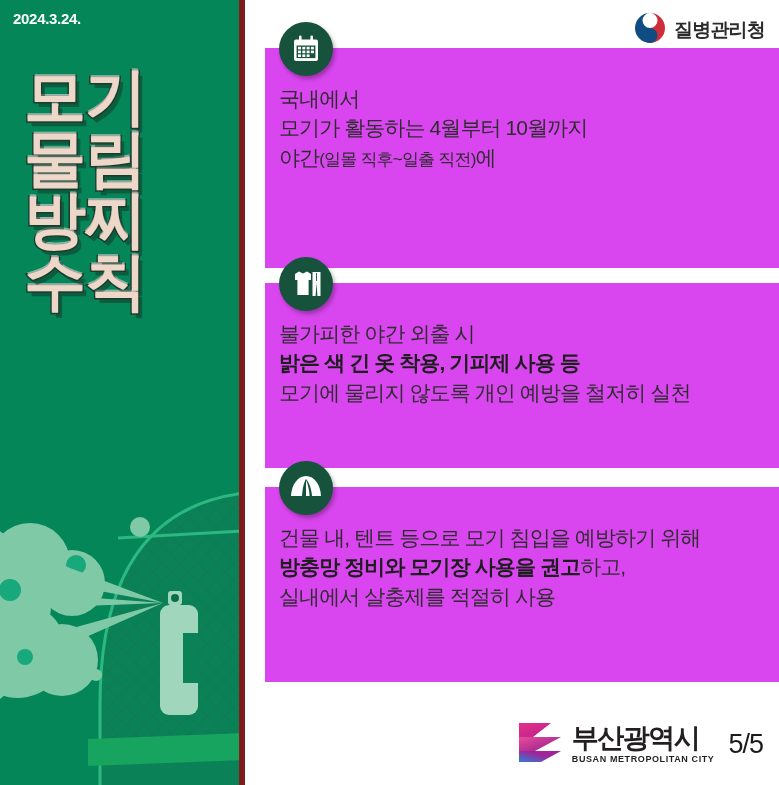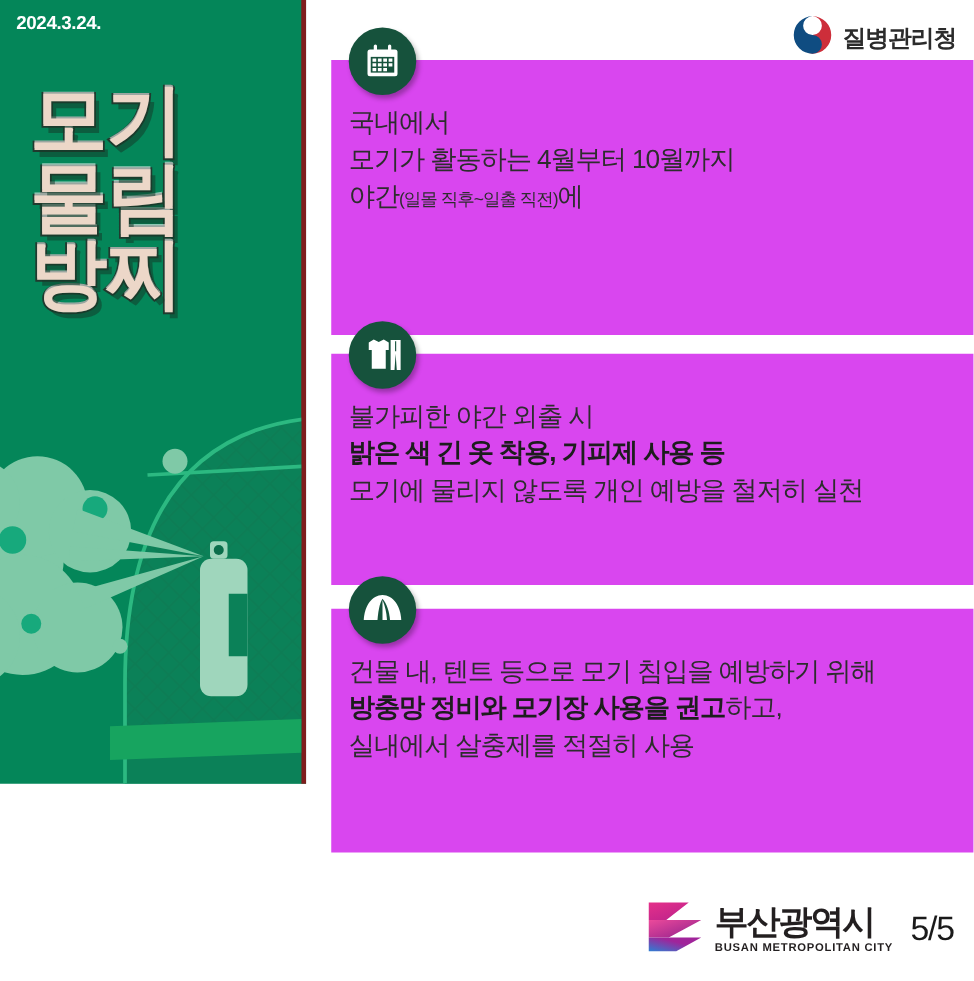--- a/index.html
+++ b/index.html
@@ -19,24 +19,24 @@
     height: 785px;
     background: #ffffff;
     overflow: hidden;
   }
 
   
   .left-panel {
     position: absolute;
     left: 0; top: 0;
     width: 245px;
-    height: 627px;
+    height: 785px;
     background: #048659;
     overflow: hidden;
-    border-right: 4px solid #7f1d1d;
+    border-right: 6px solid #7f1d1d;
   }
 
   .date-label {
     position: absolute;
     left: 13px; top: 10px;
     color: #ffffff;
     font-size: 15px;
     font-weight: 700;
     letter-spacing: -0.3px;
     z-index: 12;
@@ -134,21 +134,21 @@
     color: #2d2d2d;
   }
   .txt-line {
     display: block;
     font-size: 21px;
     line-height: 1.40;
     letter-spacing: -0.9px;
     white-space: nowrap;
     font-weight: 400;
   }
-  .small { font-size: 14px; letter-spacing: -0.8px; }
+  .small { font-size: 17px; letter-spacing: -0.8px; }
   .b { font-weight: 800; color: #1d1d1d; }
 
   
   .footer {
     position: absolute;
     right: 16px;
     bottom: 18px;
     display: flex;
     align-items: center;
     gap: 14px;
@@ -240,20 +240,21 @@
         </g>
         <circle cx="175" cy="143" r="4" fill="#0b6e4b"></circle>
         <rect x="183" y="178" width="15" height="50" fill="#0b8158"></rect>
       </svg>
     </div>
 
     <div class="title-block">
       <span class="title-line">모기</span>
       <span class="title-line">물림</span>
       <span class="title-line">방찌</span>
+      <span class="title-line">수칙</span>
     </div>
   </div>
 
   <div class="content">
 
     <div class="kdca-logo">
       <span>
         <svg width="32" height="32" viewBox="0 0 32 32" xmlns="http://www.w3.org/2000/svg">
           <circle cx="16" cy="16" r="15" fill="#ffffff"></circle>
           <path d="M16,1 A15,15 0 0,1 16,31 A7.5,7.5 0 0,1 16,16 A7.5,7.5 0 0,0 16,1 Z" fill="#cd2e3a"></path>

